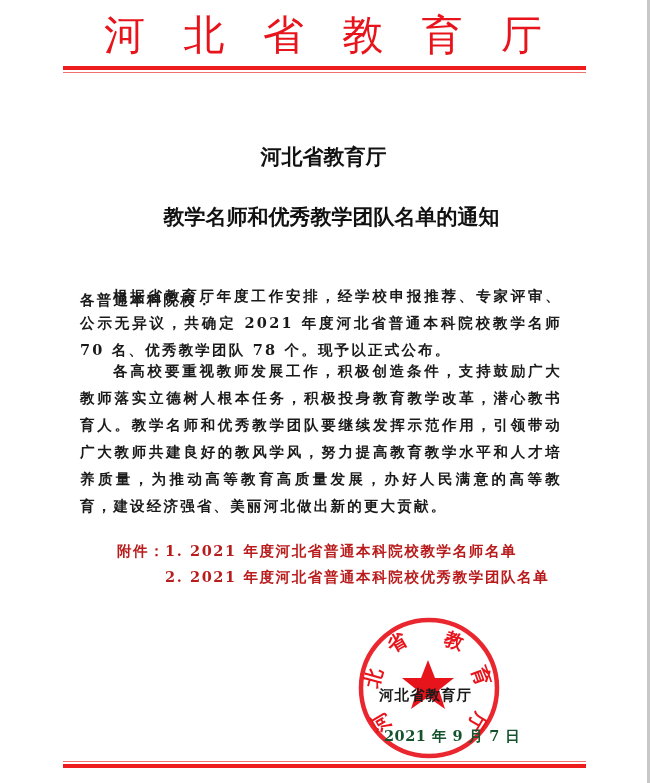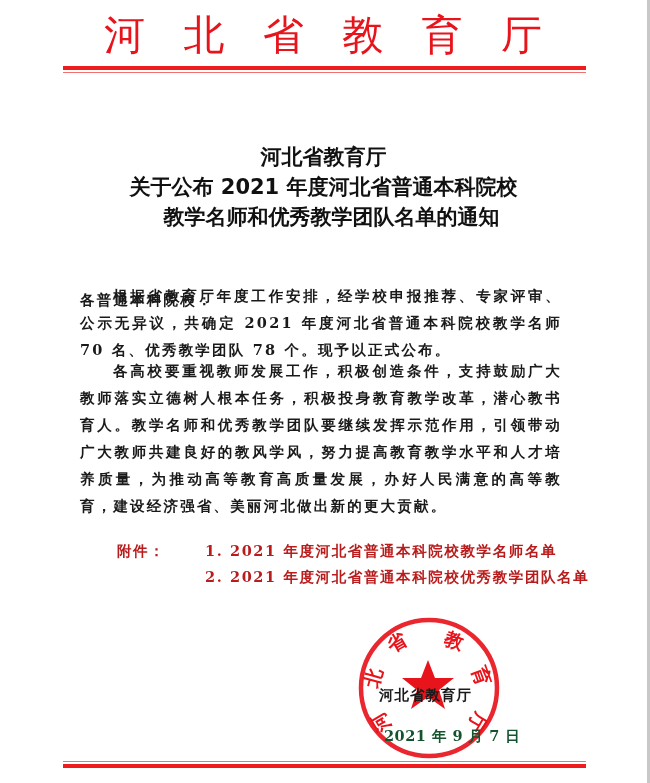--- a/index.html
+++ b/index.html
@@ -130,21 +130,21 @@
       top: 538px;
       font-size: 14.5px;
       font-weight: bold;
       line-height: 26px;
       letter-spacing: 1.6px;
       color: #b91c1c;
       white-space: nowrap;
     }
     .att-row { display: flex; }
     .att-label { width: 48px; display: inline-block; }
-    .att-item { display: inline-block; margin-left: 40px; }
+    .att-item { display: inline-block; }
     .att-row.second { padding-left: 48px; }
     .seal {
       position: absolute;
       left: 357px;
       top: 616px;
       width: 144px;
       height: 144px;
     }
     .signature {
       position: absolute;
@@ -181,21 +181,20 @@
     <span>厅</span>
   </div>
 
   <div class="red-line-top">
     <div class="thick"></div>
     <div class="thin"></div>
   </div>
 
 
   <div class="title t1">河北省教育厅</div>
-  <div class="title t2">关于公布 2021 年度河北省普通本科院校</div>
   <div class="title t3">教学名师和优秀教学团队名单的通知</div>
 
   <div class="body-text salutation">各普通本科院校：</div>
 
   <div class="para para1">根据省教育厅年度工作安排，经学校申报推荐、专家评审、公示无异议，共确定 2021 年度河北省普通本科院校教学名师 70 名、优秀教学团队 78 个。现予以正式公布。</div>
   <div class="para para2">各高校要重视教师发展工作，积极创造条件，支持鼓励广大教师落实立德树人根本任务，积极投身教育教学改革，潜心教书育人。教学名师和优秀教学团队要继续发挥示范作用，引领带动广大教师共建良好的教风学风，努力提高教育教学水平和人才培养质量，为推动高等教育高质量发展，办好人民满意的高等教育，建设经济强省、美丽河北做出新的更大贡献。</div>
 
   <div class="attachments">
     <div class="att-row">
       <span class="att-label">附件：</span>

